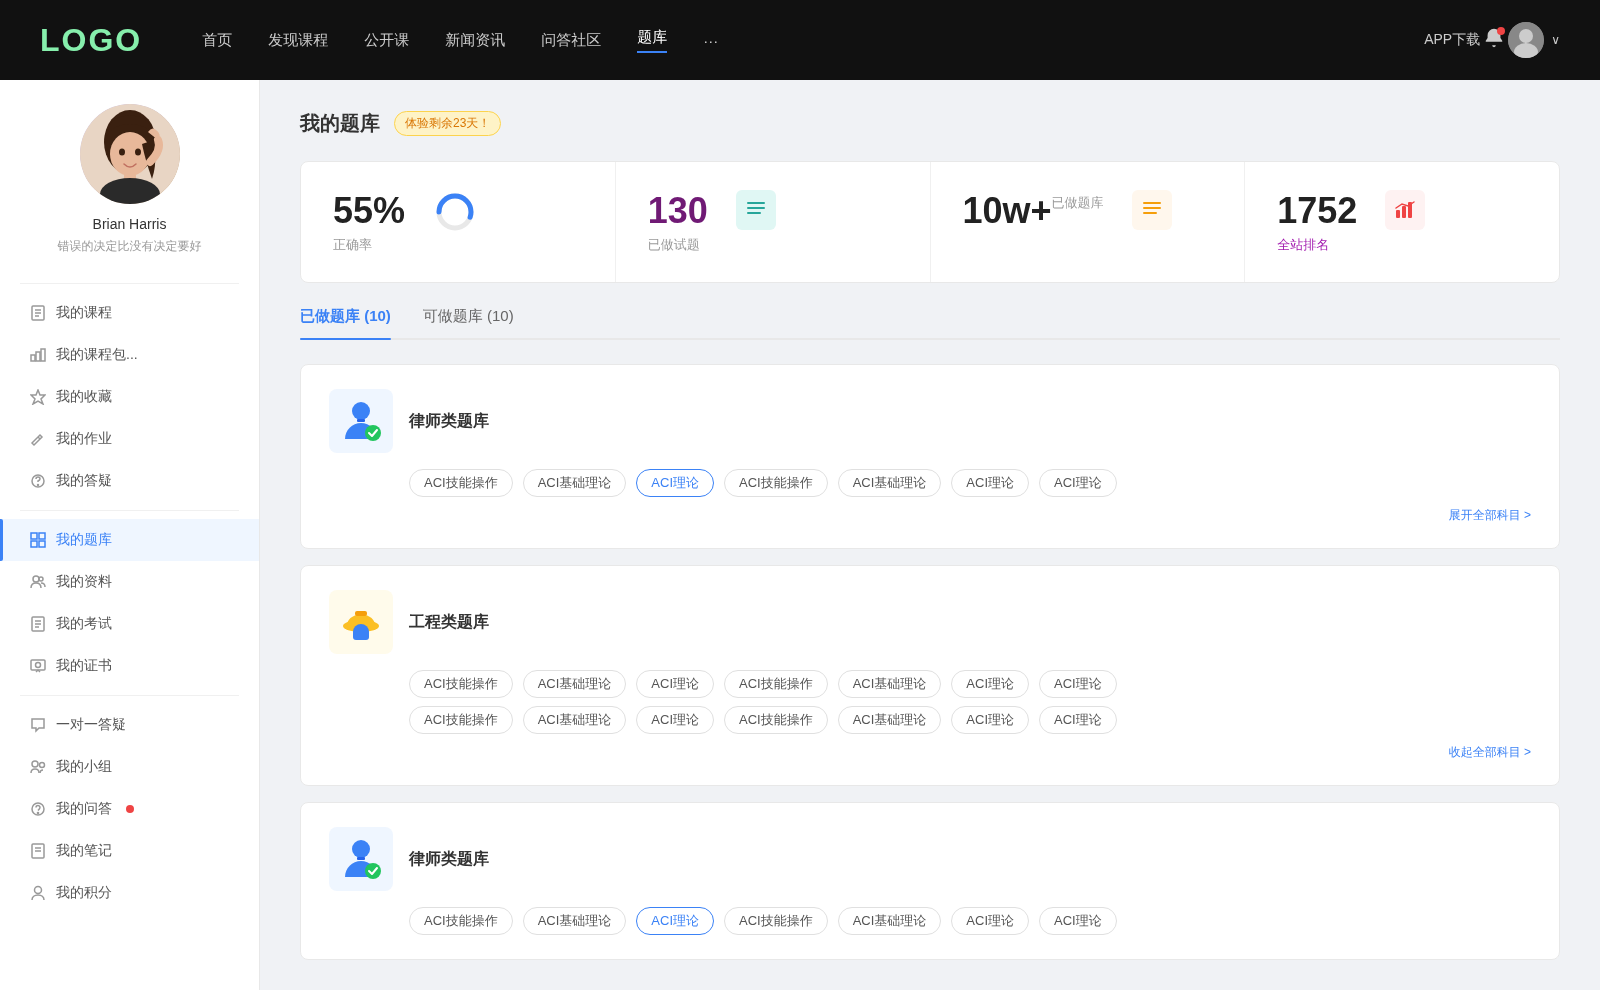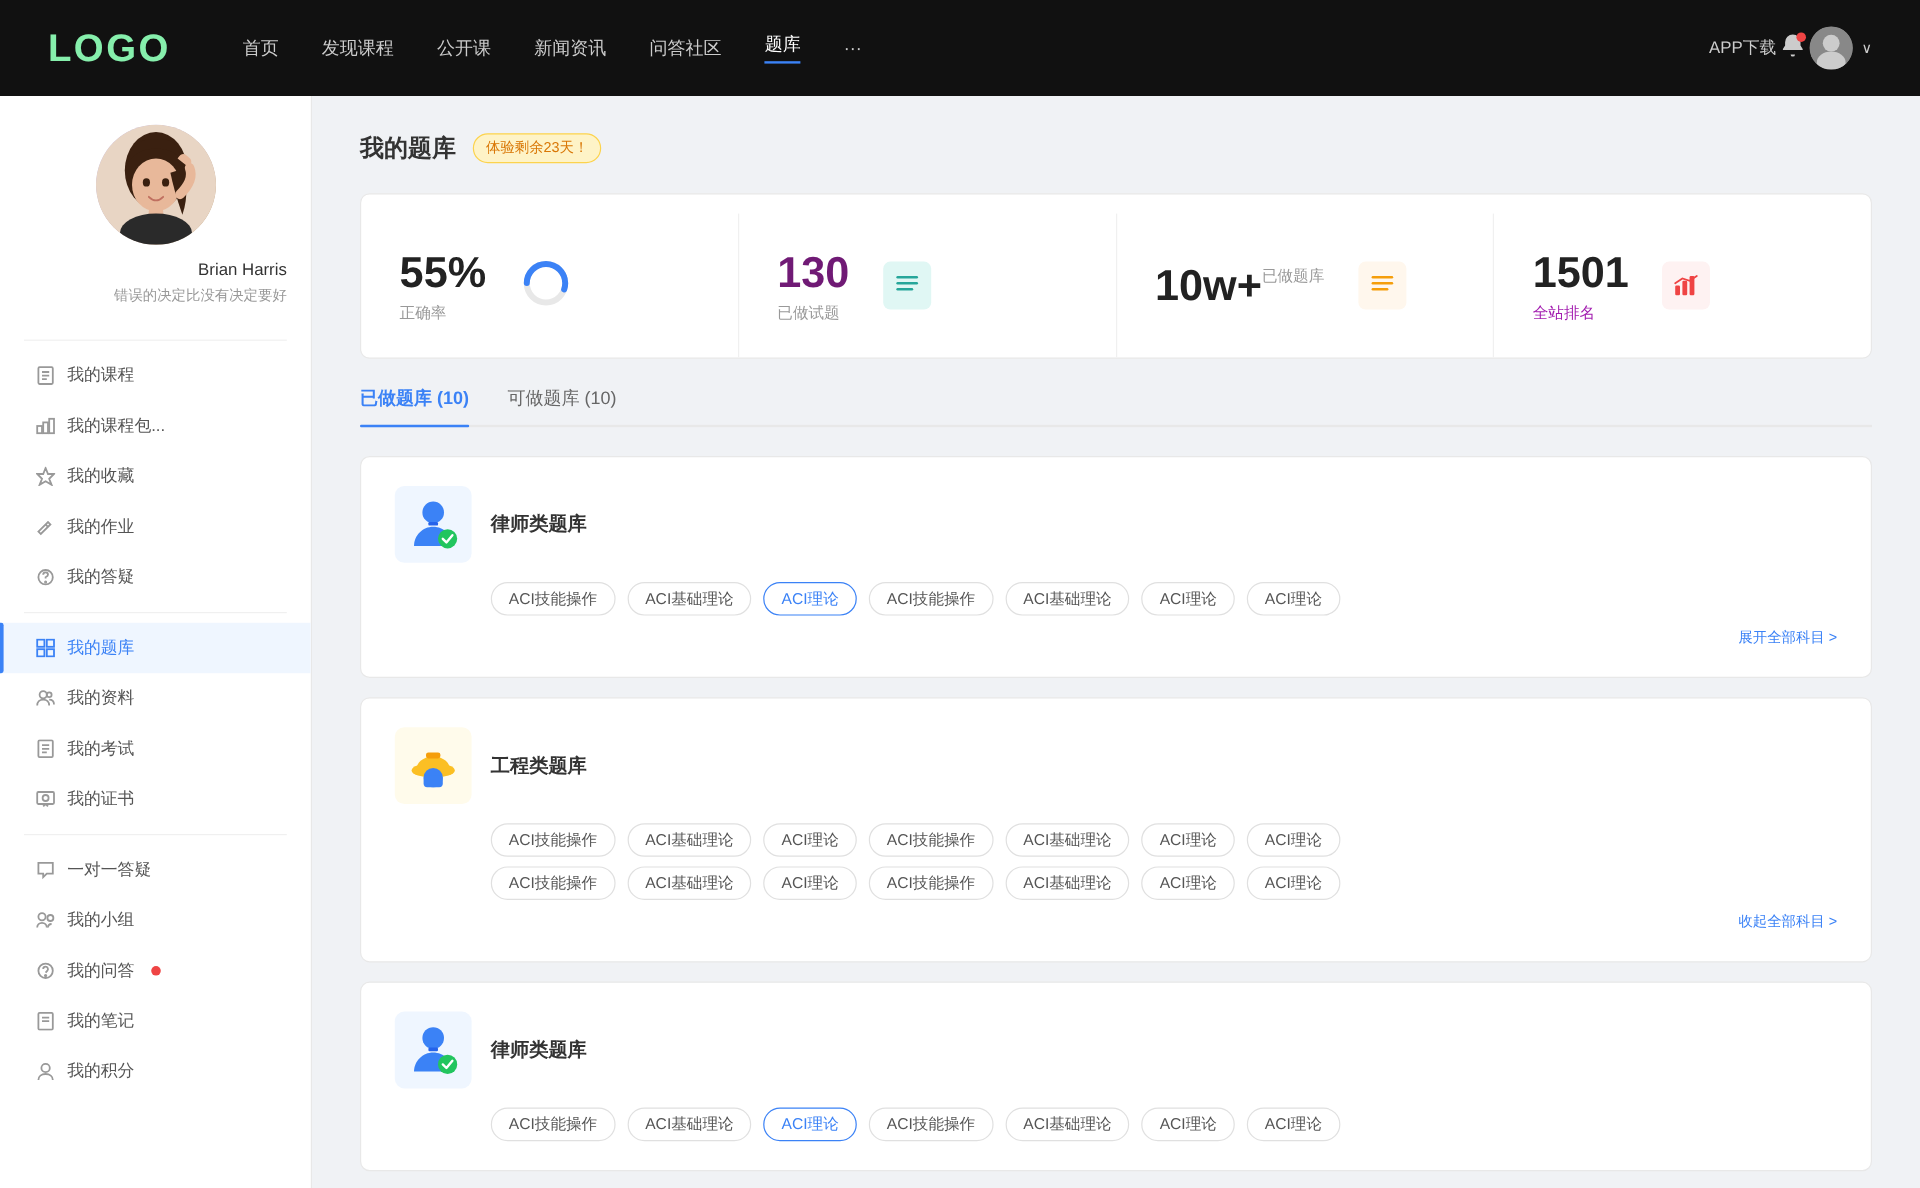--- a/index.html
+++ b/index.html
@@ -24,21 +24,21 @@
     .nav-chevron { color: #ccc; font-size: 12px; cursor: pointer; margin-left: 4px; }
 
     
     .layout { display: flex; height: calc(990px - 80px); }
 
     
     .sidebar {
       width: 260px; background: #fff; border-right: 1px solid #e8e8e8;
       padding: 24px 0; overflow-y: auto; flex-shrink: 0;
     }
-    .sidebar-profile { text-align: right; padding: 0 20px 20px; }
+    .sidebar-profile { text-align: center; padding: 0 20px 20px; }
     .sidebar-avatar-placeholder { width: 100px; height: 100px; border-radius: 50%; background: linear-gradient(135deg, #d1c4e9, #c8a87a); margin: 0 auto 12px; display: flex; align-items: center; justify-content: center; overflow: hidden; }
     .sidebar-username { font-size: 14px; color: #333; font-weight: 500; margin-bottom: 6px; }
     .sidebar-motto { font-size: 12px; color: #999; }
     .sidebar-divider { height: 1px; background: #f0f0f0; margin: 8px 20px; }
     .sidebar-menu { list-style: none; }
     .sidebar-menu-item {
       display: flex; align-items: center; gap: 10px; padding: 12px 30px;
       font-size: 14px; color: #555; cursor: pointer; position: relative;
     }
     .sidebar-menu-item.active { color: #3b82f6; background: #eff6ff; }
@@ -56,21 +56,21 @@
     
     .page-header { display: flex; align-items: center; gap: 14px; margin-bottom: 24px; }
     .page-title { font-size: 20px; font-weight: 600; color: #333; }
     .trial-badge {
       background: #fef3c7; color: #d97706; font-size: 12px;
       padding: 3px 10px; border-radius: 20px; border: 1px solid #fcd34d;
     }
 
     
     .stats-row { display: flex; gap: 0; background: #fff; border-radius: 8px; margin-bottom: 24px; overflow: hidden; border: 1px solid #e8e8e8; }
-    .stat-item { flex: 1; padding: 28px 32px; display: flex; align-items: center; gap: 16px; border-right: 1px solid #f0f0f0; margin-top: 16px; }
+    .stat-item { flex: 1; padding: 28px 32px; display: flex; align-items: flex-start; gap: 16px; border-right: 1px solid #f0f0f0; }
     .stat-item:last-child { border-right: none; }
 
     
     .tabs { display: flex; gap: 32px; border-bottom: 2px solid #e8e8e8; margin-bottom: 24px; }
     .tab-item { font-size: 15px; color: #666; padding-bottom: 12px; cursor: pointer; position: relative; }
     .tab-item.active { color: #3b82f6; font-weight: 600; }
     .tab-item.active::after { content: ''; position: absolute; bottom: -2px; left: 0; right: 0; height: 2px; background: #3b82f6; border-radius: 2px; }
 
     
     .qbank-card { background: #fff; border-radius: 8px; margin-bottom: 16px; padding: 24px 28px; border: 1px solid #e8e8e8; }
@@ -350,21 +350,21 @@
           <svg width="24" height="24" viewBox="0 0 24 24">
             <rect x="3" y="4" width="18" height="2" rx="1" fill="#f59e0b"></rect>
             <rect x="3" y="9" width="18" height="2" rx="1" fill="#f59e0b"></rect>
             <rect x="3" y="14" width="14" height="2" rx="1" fill="#f59e0b"></rect>
           </svg>
         </div>
       </div>
 
       <div class="stat-item">
         <div style="display:flex;flex-direction:column;">
-          <span style="font-size:36px;font-weight:700;color:#222;">1501</span>
+          <span style="font-size:36px;font-weight:700;color:#222;">1752</span>
           <span style="font-size:13px;color:#a21caf;margin-top:4px;">全站排名</span>
         </div>
         <div style="margin-left:12px;width:40px;height:40px;background:#fef2f2;border-radius:6px;display:flex;align-items:center;justify-content:center;">
           <svg width="24" height="24" viewBox="0 0 24 24">
             <rect x="3" y="12" width="4" height="8" rx="1" fill="#ef4444"></rect>
             <rect x="9" y="8" width="4" height="12" rx="1" fill="#ef4444"></rect>
             <rect x="15" y="4" width="4" height="16" rx="1" fill="#ef4444"></rect>
             <path d="M3 10 L9 6 L15 8 L21 4" stroke="#ef4444" stroke-width="1.5" fill="none" stroke-linecap="round"></path>
           </svg>
         </div>

